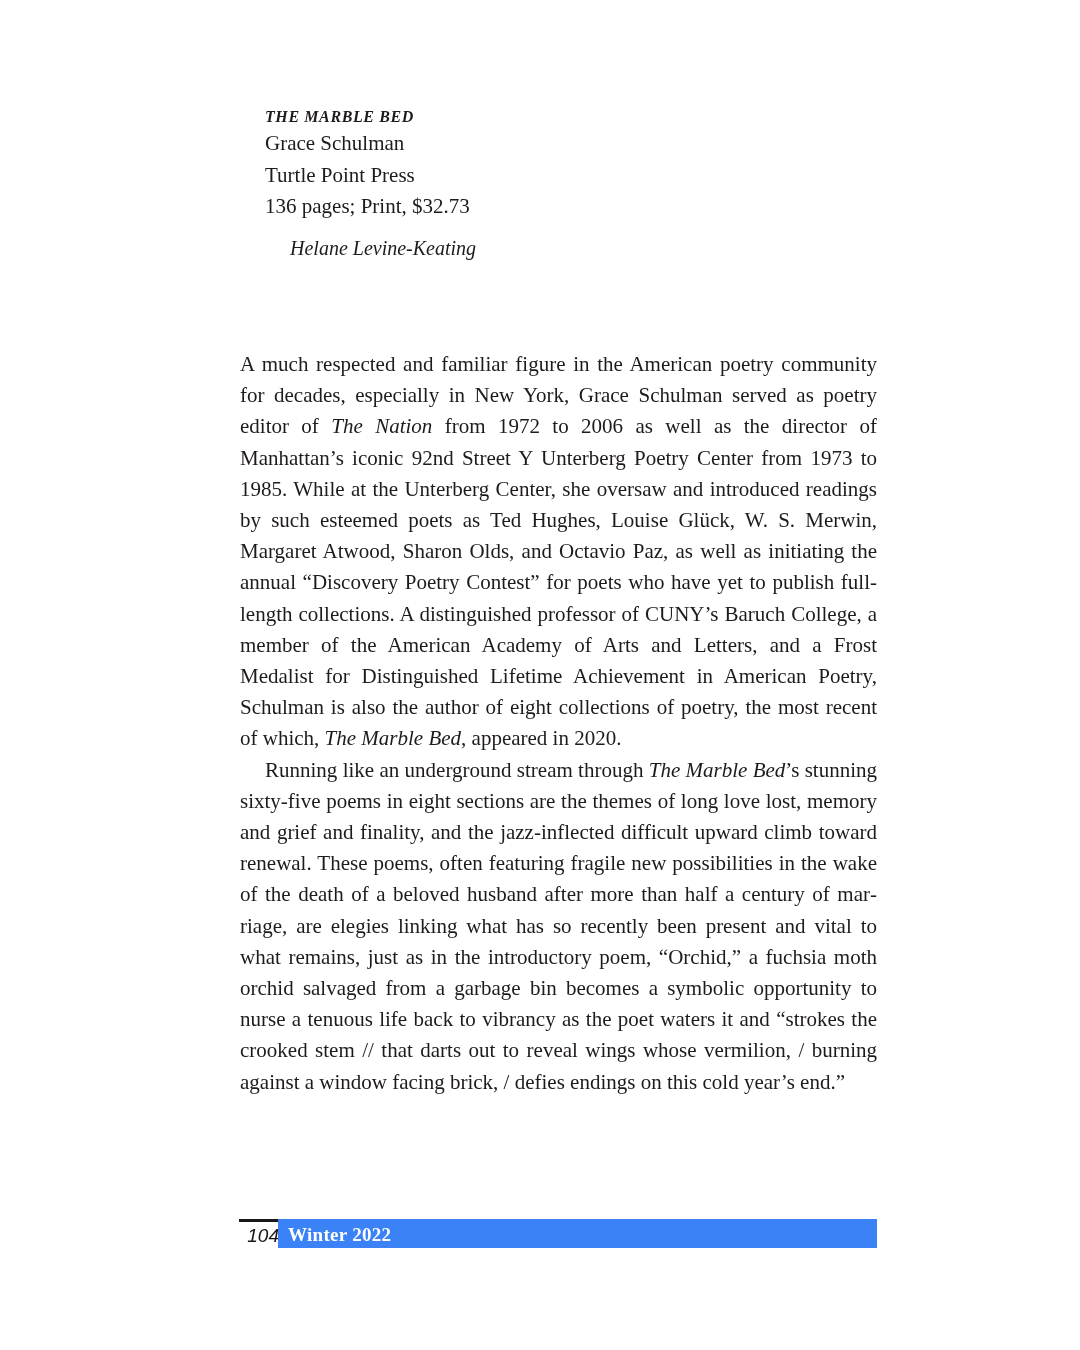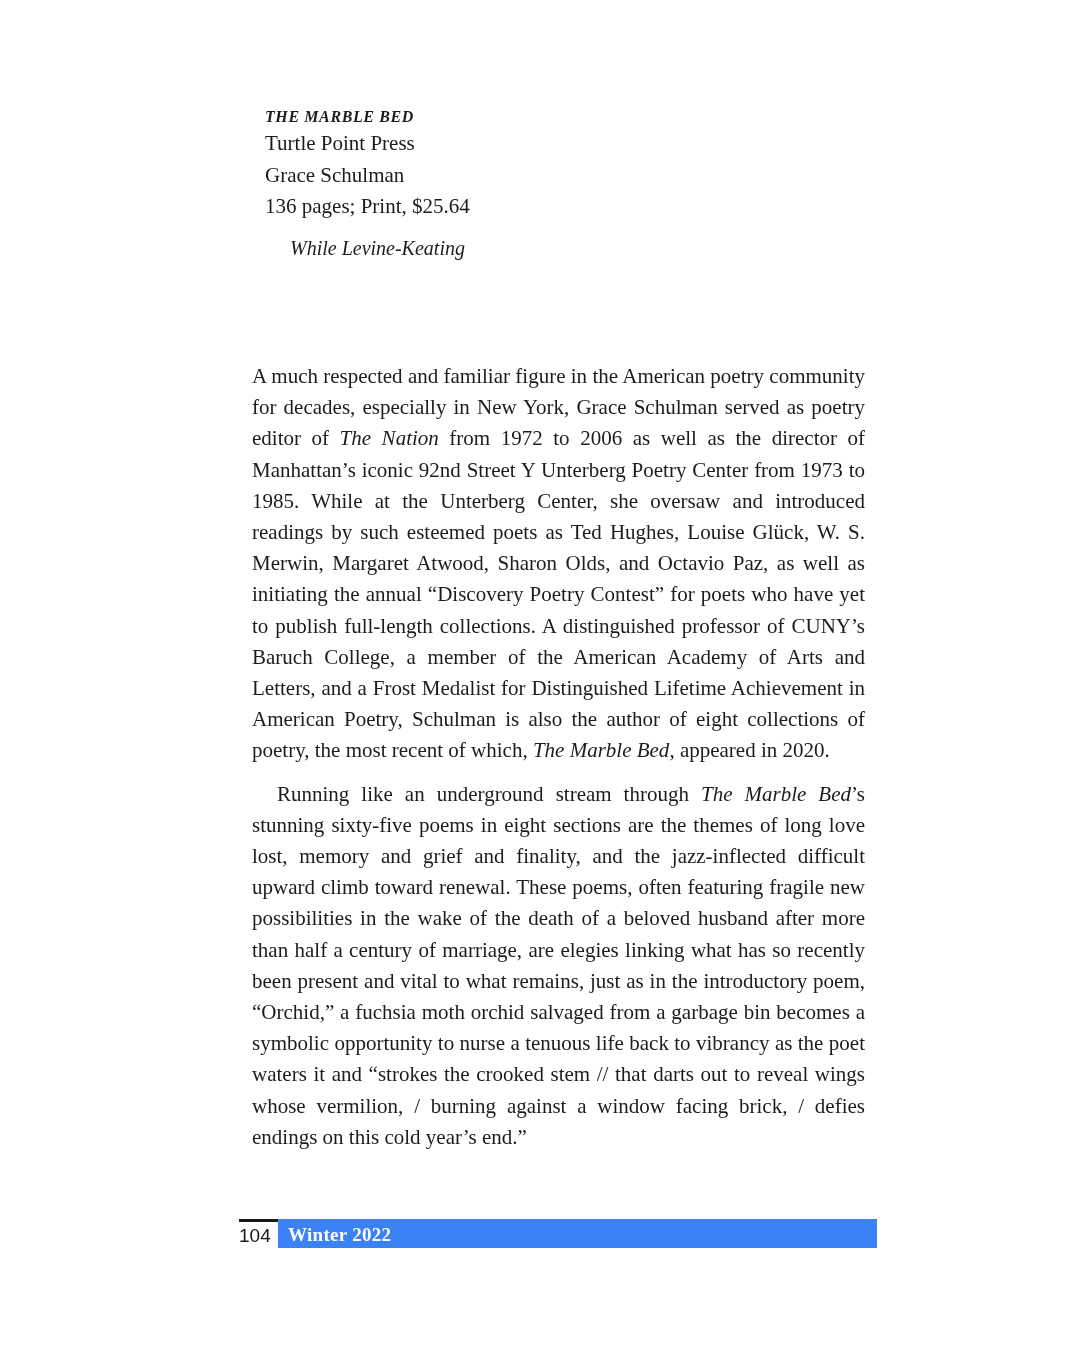--- a/index.html
+++ b/index.html
@@ -54,21 +54,21 @@
       position: absolute;
       left: 240px;
       top: 349px;
       width: 637px;
       font-size: 21px;
       line-height: 31.2px;
       text-align: justify;
       hyphens: manual;
     }
     .body-text p {
-      margin: 12px;
+      margin: 0;
     }
     .body-text p.indent {
       text-indent: 25px;
     }
     .body-text em { font-style: italic; }
     .footer {
       position: absolute;
       left: 239px;
       top: 1219px;
       width: 638px;
@@ -84,21 +84,22 @@
     .page-number {
       position: absolute;
       left: 0;
       top: 3px;
       width: 40px;
       height: 26px;
       font-family: "Liberation Sans", "DejaVu Sans", sans-serif;
       font-size: 19px;
       line-height: 27px;
       color: #1a1718;
-      text-align: left;
+      text-align: right;
+      font-style: italic;
     }
     .issue-bar {
       position: absolute;
       left: 39px;
       top: 0;
       width: 599px;
       height: 29px;
       background: #3b82f6;
     }
     .issue-label {
@@ -113,24 +114,24 @@
       letter-spacing: 0.3px;
     }
   </style>
 </head>
 <body>
 
 <div class="page">
 
   <div class="meta">
     <div class="book-title">THE MARBLE BED</div>
+    <div class="meta-line">Grace Schulman</div>
     <div class="meta-line">Turtle Point Press</div>
-    <div class="meta-line">Grace Schulman</div>
-    <div class="meta-line">136 pages; Print, $25.64</div>
-    <div class="reviewer">While Levine-Keating</div>
+    <div class="meta-line">136 pages; Print, $32.73</div>
+    <div class="reviewer">Helane Levine-Keating</div>
   </div>
 
   <div class="body-text">
     <p><span>A much respected and familiar figure in the American poetry community for decades, especially in New York, Grace Schulman served as poetry editor of </span><em>The Nation</em><span> from 1972 to 2006 as well as the director of Manhattan’s iconic 92nd Street Y Unterberg Poetry Center from 1973 to 1985. While at the Unterberg Center, she oversaw and introduced readings by such esteemed poets as Ted Hughes, Louise Glück, W. S. Merwin, Margaret Atwood, Sharon Olds, and Octavio Paz, as well as initiating the annual “Discovery Poetry Contest” for poets who have yet to publish full-length collections. A distinguished professor of CUNY’s Baruch College, a member of the American Academy of Arts and Letters, and a Frost Medalist for Distinguished Lifetime Achievement in American Poetry, Schulman is also the author of eight collections of poetry, the most recent of which, </span><em>The Marble Bed</em><span>, appeared in 2020.</span></p>
     <p class="indent"><span>Running like an underground stream through </span><em>The Marble Bed</em><span>’s stunning sixty-five poems in eight sections are the themes of long love lost, memory and grief and finality, and the jazz-inflected difficult upward climb toward renewal. These poems, often featuring fragile new possibilities in the wake of the death of a beloved husband after more than half a century of mar­riage, are elegies linking what has so recently been present and vital to what remains, just as in the introductory poem, “Orchid,” a fuchsia moth orchid salvaged from a garbage bin becomes a symbolic opportunity to nurse a ten­uous life back to vibrancy as the poet waters it and “strokes the crooked stem // that darts out to reveal wings whose vermilion, / burning against a window facing brick, / defies endings on this cold year’s end.”</span></p>
   </div>
 
   <div class="footer">
     <div class="footer-rule"></div>
     <div class="page-number">104</div>

